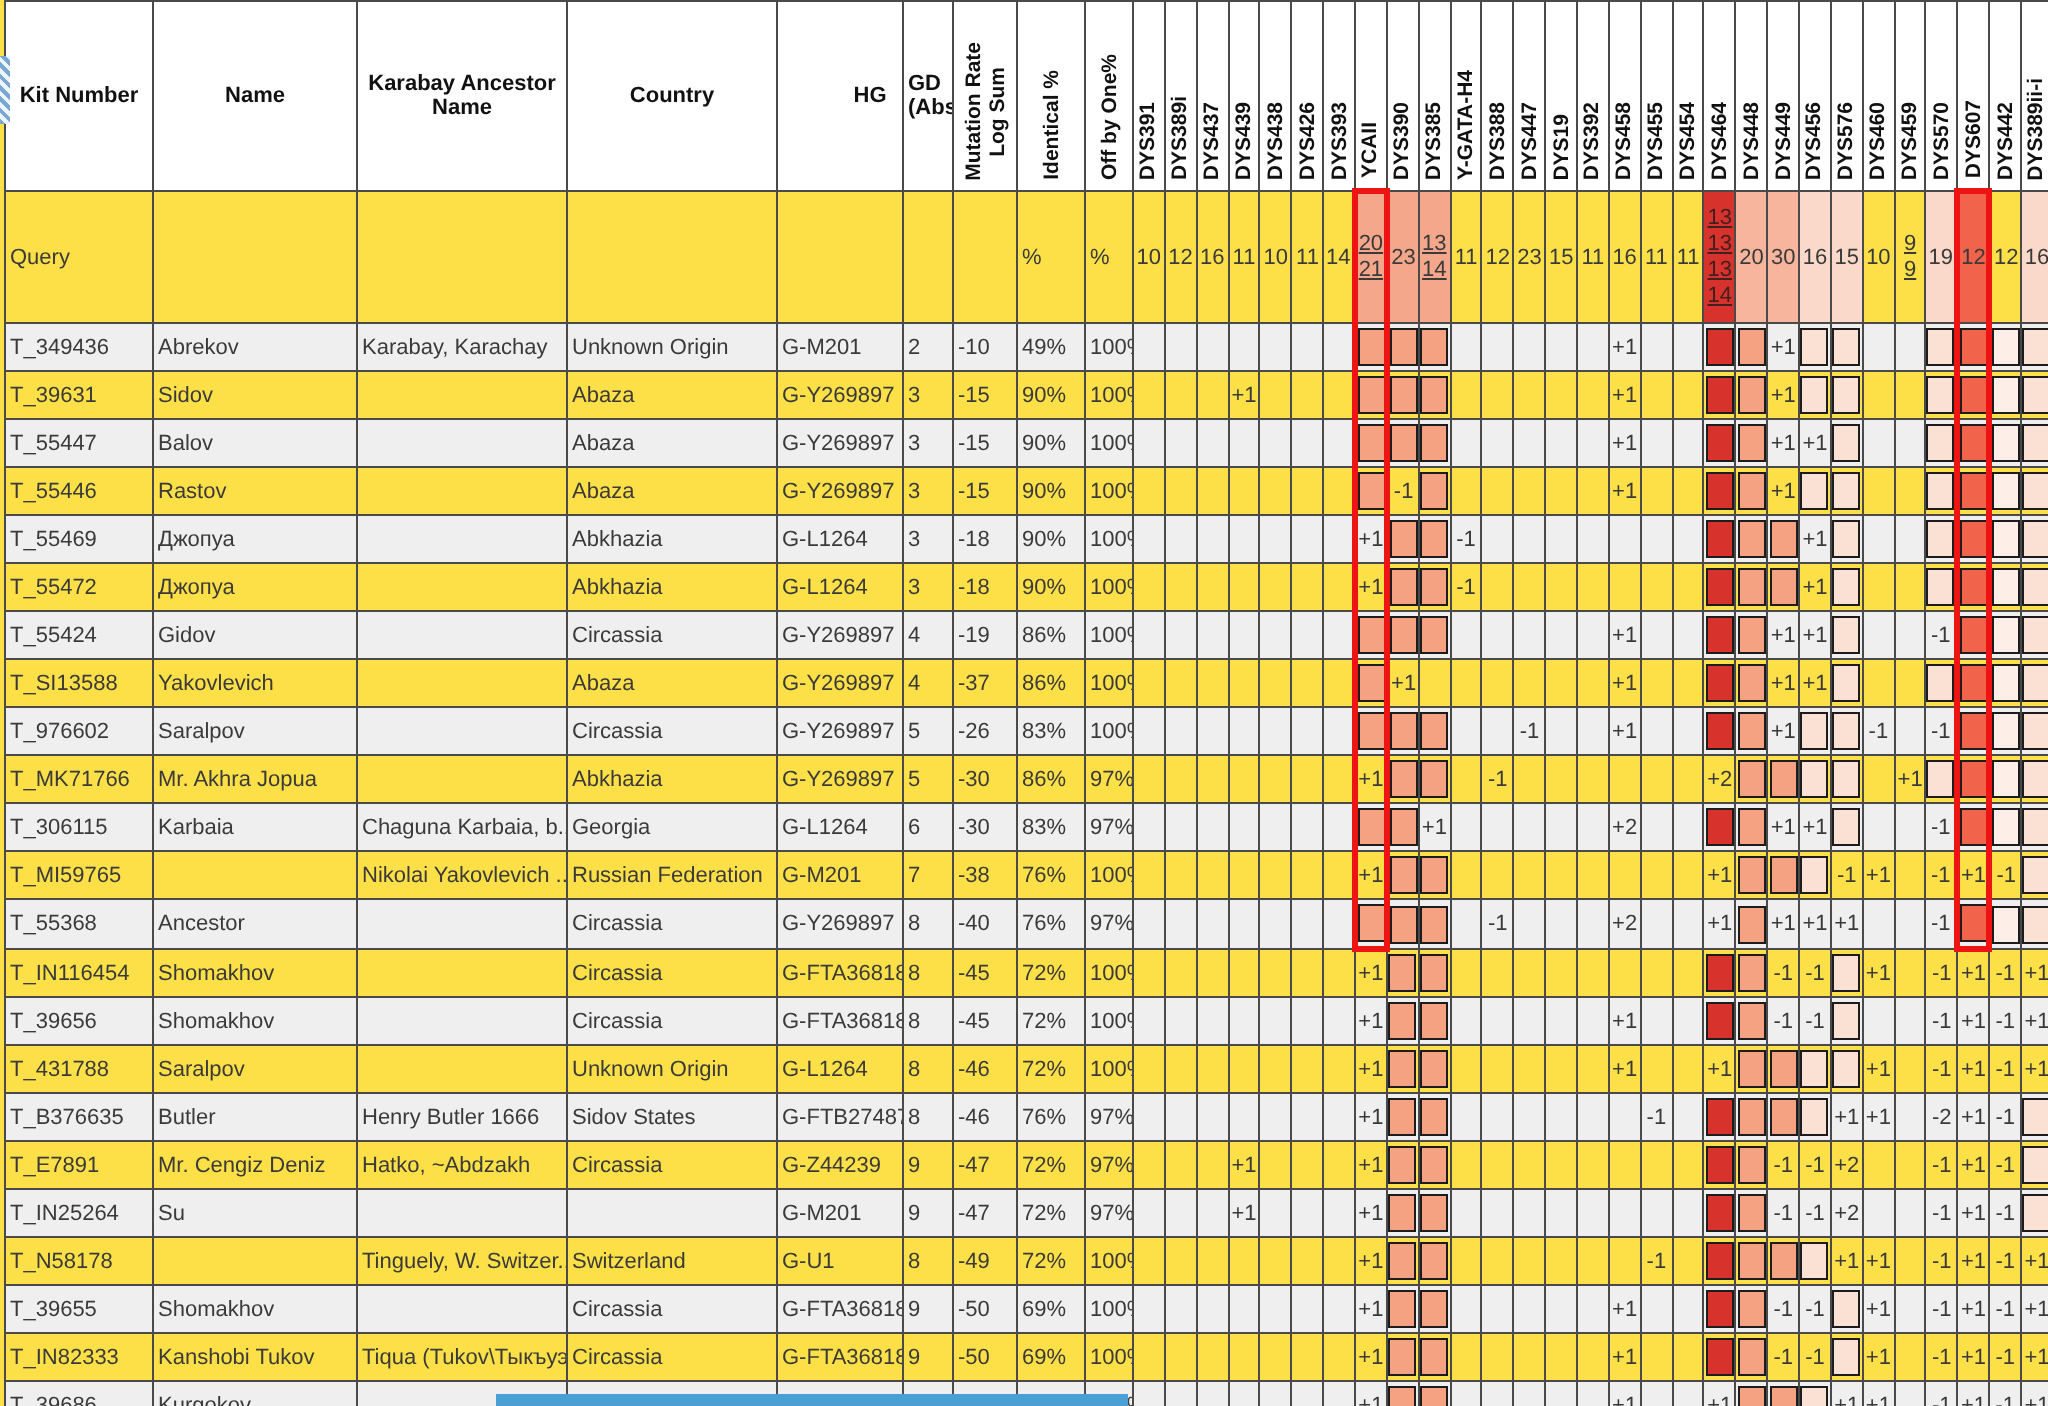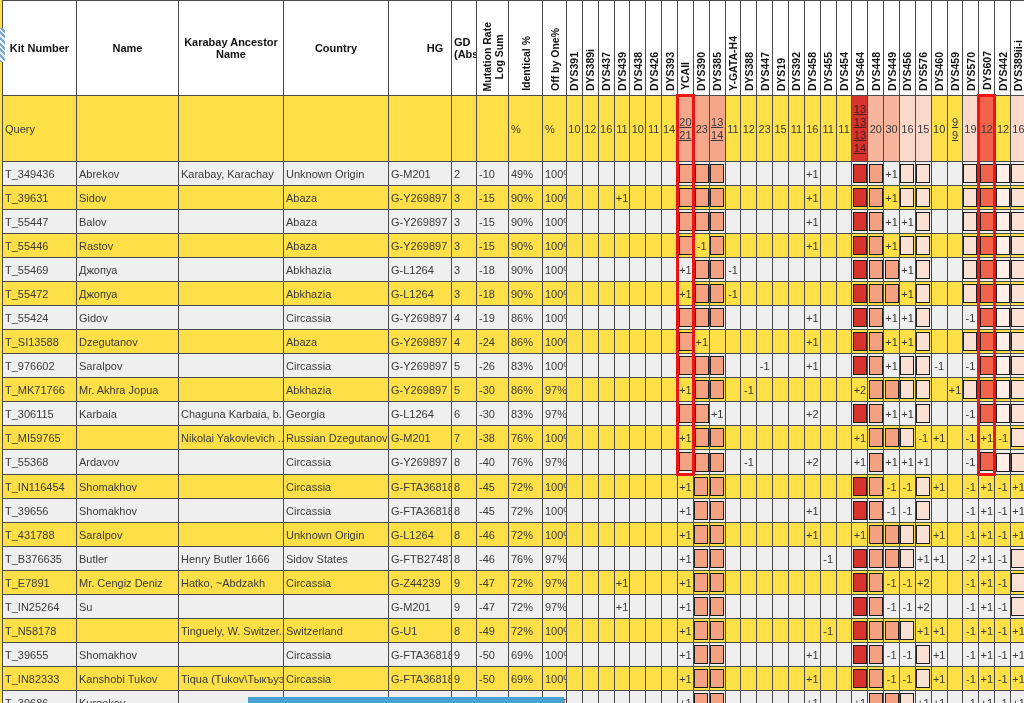--- a/index.html
+++ b/index.html
@@ -586,26 +586,26 @@
           </td>
           <td class="mk">
             <div class="box b0"></div>
           </td>
           <td class="mk">
             <div class="box b1"></div>
           </td>
         </tr>
         <tr class="drow">
           <td class="lft">T_SI13588</td>
-          <td class="lft">Dzegutanov</td>
+          <td class="lft">Yakovlevich</td>
           <td class="lft"></td>
           <td class="lft">Abaza</td>
           <td class="lft">G-Y269897</td>
           <td class="lft">4</td>
-          <td class="lft">-24</td>
+          <td class="lft">-37</td>
           <td class="lft">86%</td>
           <td class="lft">100%</td>
           <td class="mk"></td>
           <td class="mk"></td>
           <td class="mk"></td>
           <td class="mk"></td>
           <td class="mk"></td>
           <td class="mk"></td>
           <td class="mk"></td>
           <td class="mk redcol">
@@ -820,21 +820,21 @@
             <div class="box b0"></div>
           </td>
           <td class="mk">
             <div class="box b1"></div>
           </td>
         </tr>
         <tr class="drow">
           <td class="lft">T_MI59765</td>
           <td class="lft"></td>
           <td class="lft">Nikolai Yakovlevich ...</td>
-          <td class="lft">Russian Dzegutanov</td>
+          <td class="lft">Russian Federation</td>
           <td class="lft">G-M201</td>
           <td class="lft">7</td>
           <td class="lft">-38</td>
           <td class="lft">76%</td>
           <td class="lft">100%</td>
           <td class="mk"></td>
           <td class="mk"></td>
           <td class="mk"></td>
           <td class="mk"></td>
           <td class="mk"></td>
@@ -870,21 +870,21 @@
           <td class="mk"></td>
           <td class="mk">-1</td>
           <td class="mk redcol">+1</td>
           <td class="mk">-1</td>
           <td class="mk">
             <div class="box b1"></div>
           </td>
         </tr>
         <tr class="drow even">
           <td class="lft">T_55368</td>
-          <td class="lft">Ardavov</td>
+          <td class="lft">Ancestor</td>
           <td class="lft"></td>
           <td class="lft">Circassia</td>
           <td class="lft">G-Y269897</td>
           <td class="lft">8</td>
           <td class="lft">-40</td>
           <td class="lft">76%</td>
           <td class="lft">97%</td>
           <td class="mk"></td>
           <td class="mk"></td>
           <td class="mk"></td>

